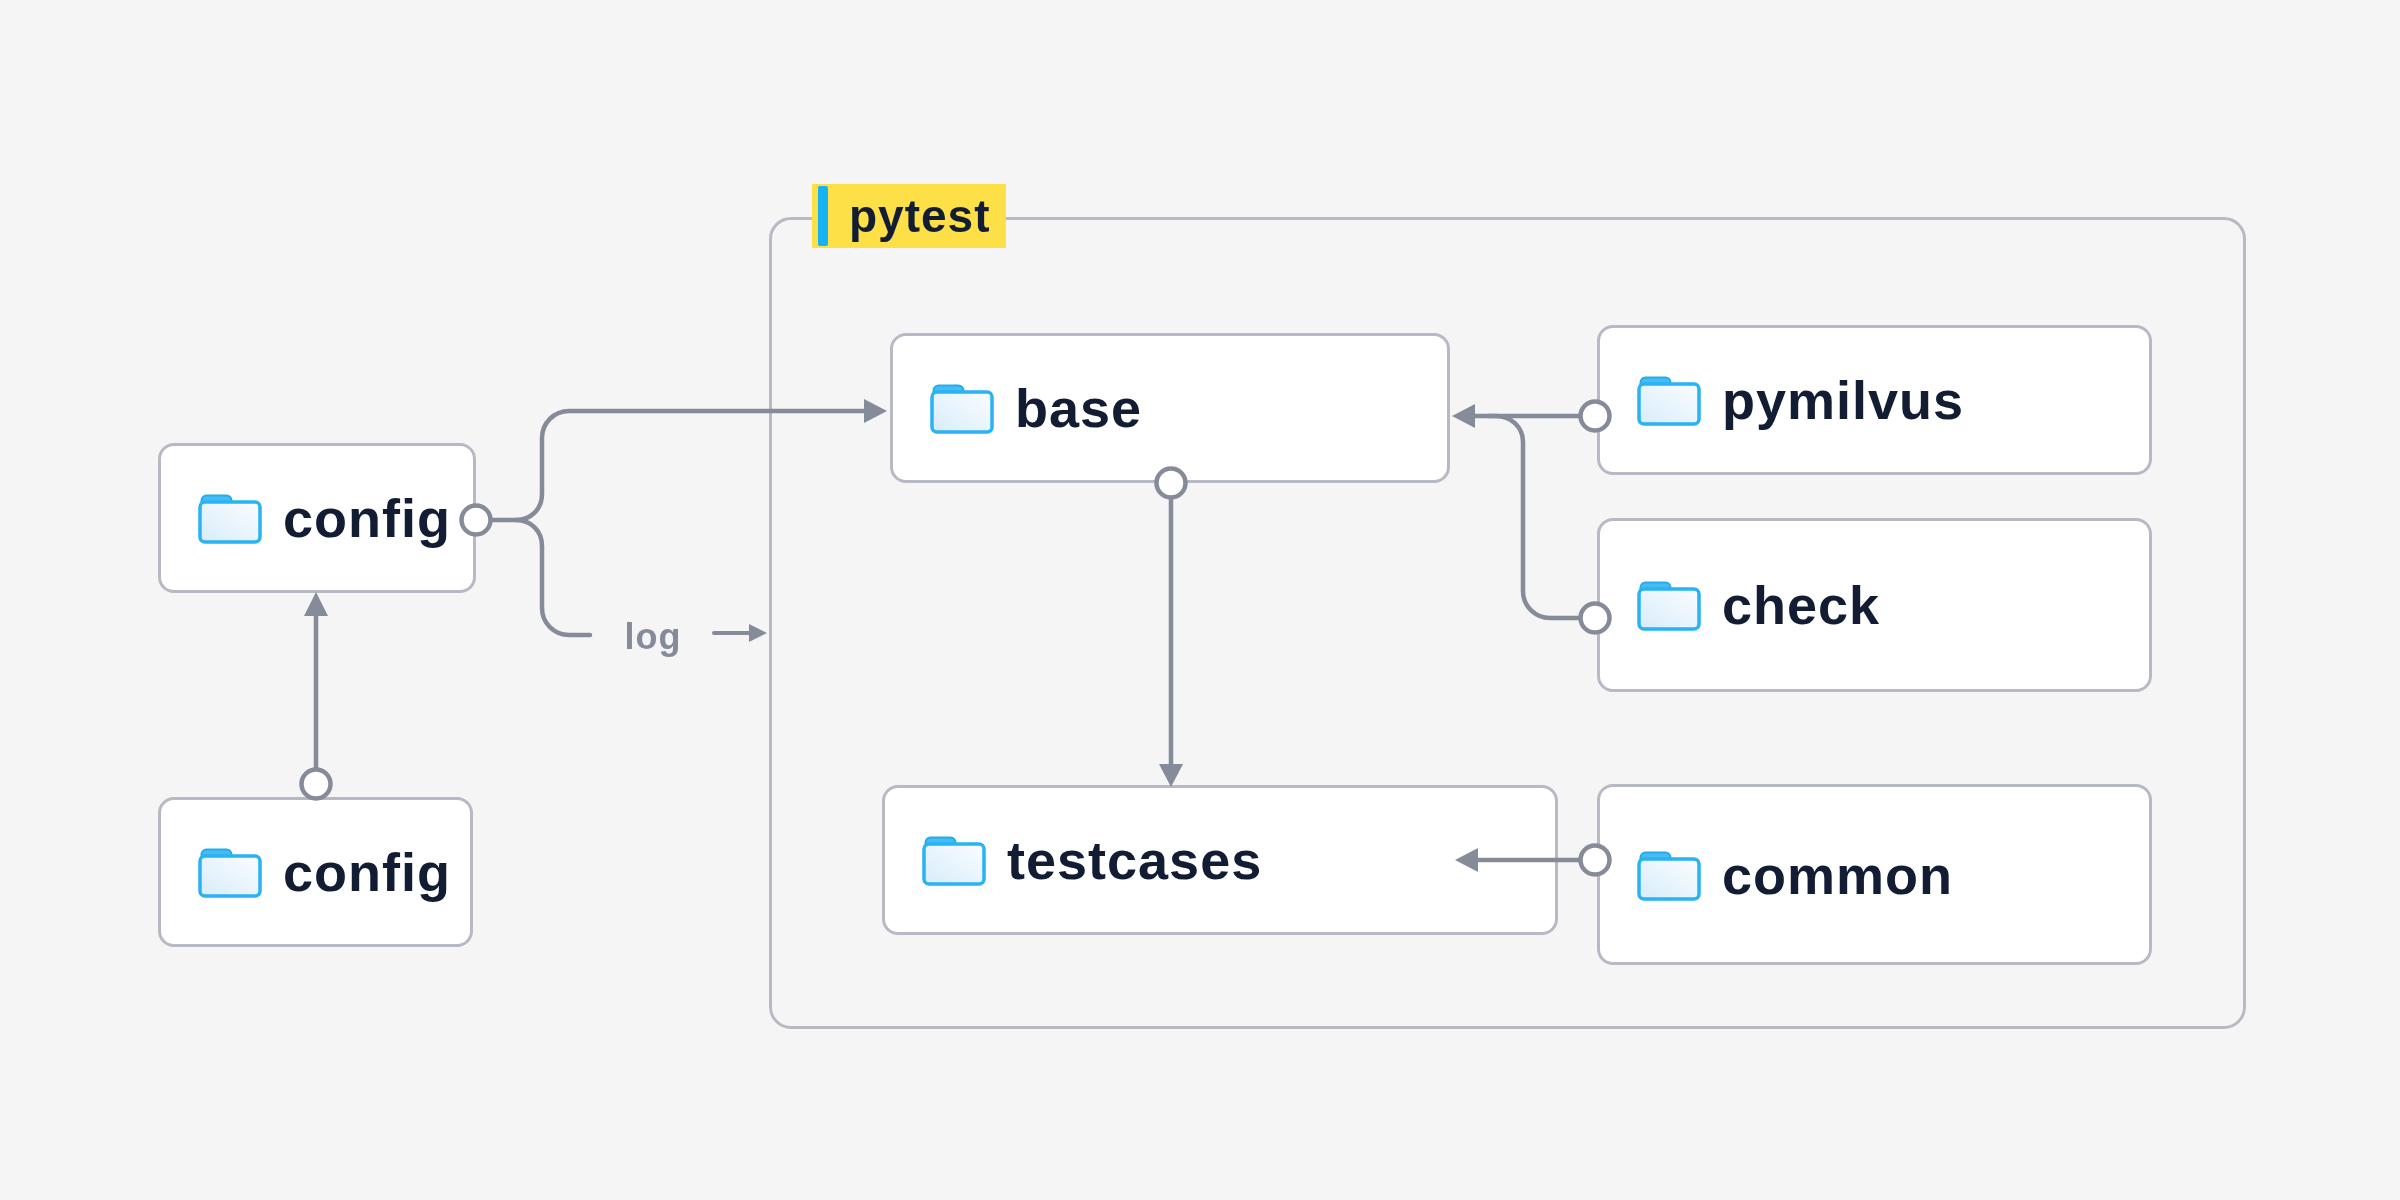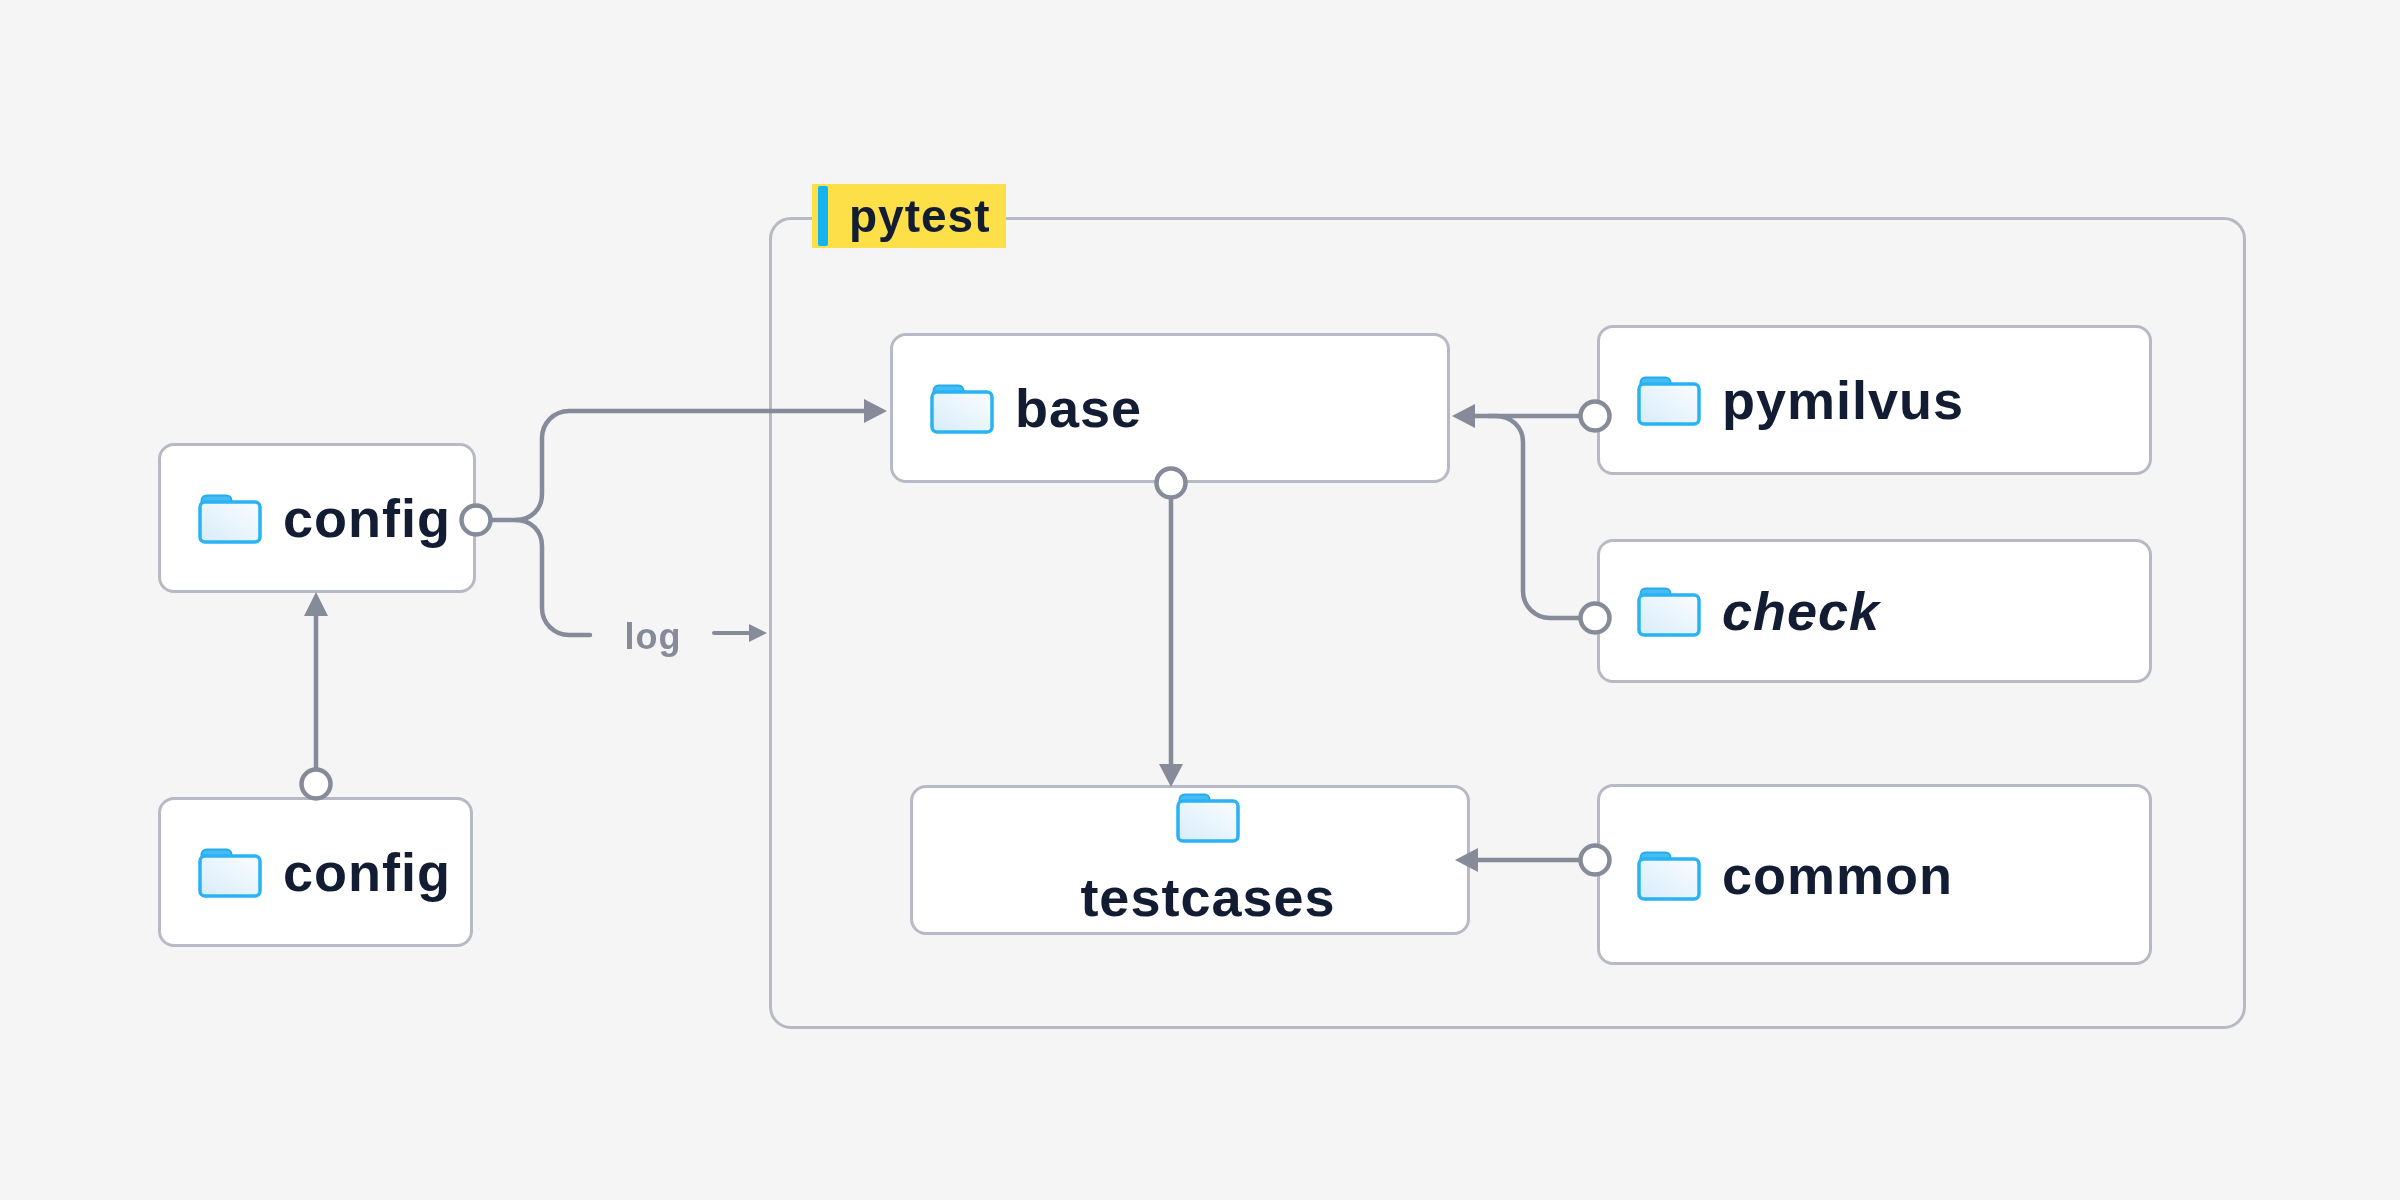--- a/index.html
+++ b/index.html
@@ -32,23 +32,23 @@
     padding-left:36px;gap:20px;z-index:2;
   }
   .node-label{
     font-size:54px;font-weight:700;color:#121c33;letter-spacing:1px;
     white-space:nowrap;
   }
   .icon{width:66px;height:58px;flex:0 0 auto;}
   .n-utils    {left:158px; top:443px; width:318px; height:150px;}
   .n-config   {left:158px; top:784px; width:315px; height:150px;margin-top:13px;}
   .n-base     {left:890px; top:333px; width:560px; height:150px;}
-  .n-testcases{left:910px; top:785px; width:560px; height:150px;flex-direction:column;}
+  .n-testcases{left:882px; top:785px; width:676px; height:150px;}
   .n-pymilvus {left:1597px;top:325px; width:555px; height:150px;}
-  .n-check    {left:1597px;top:539px; width:555px; height:144px;font-style:italic;}
+  .n-check    {left:1597px;top:518px; width:555px; height:174px;}
   .n-common   {left:1597px;top:784px; width:555px; height:181px;}
   
   .wires{
     position:absolute;left:0;top:0;width:2400px;height:1200px;
     z-index:5;pointer-events:none;
   }
   
   .log-label{
     position:absolute;left:598px;top:604px;width:110px;height:66px;z-index:4;
     line-height:66px;text-align:center;

